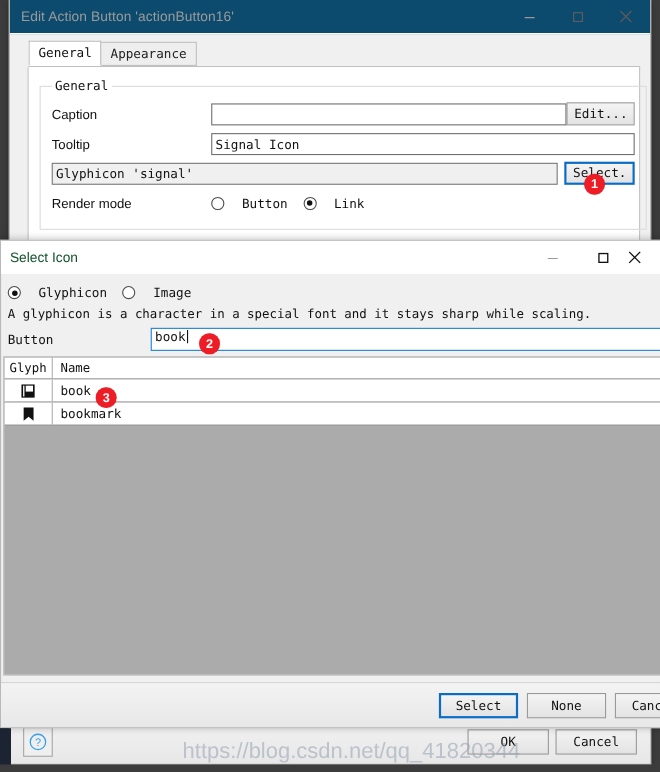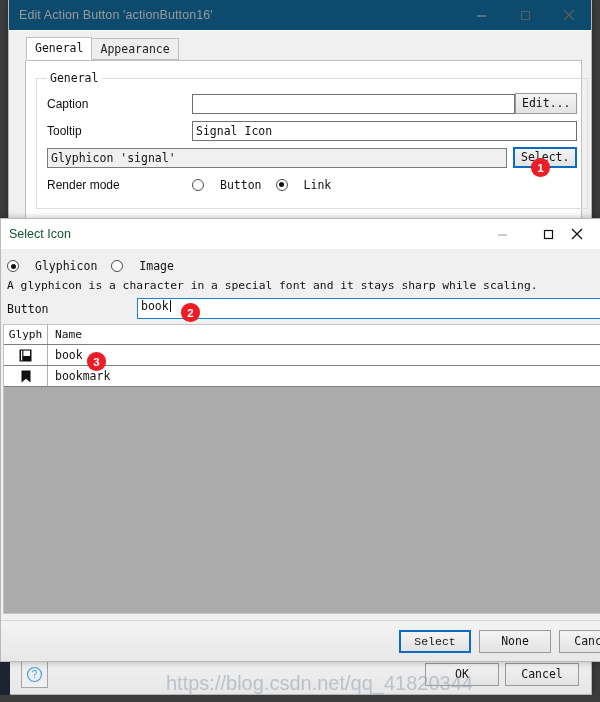--- a/index.html
+++ b/index.html
@@ -264,21 +264,21 @@
 
   #child-footer {
     position: absolute; left: 0; bottom: 0; width: 100%;
     height: 41px;
     background: linear-gradient(#f3f3f3, #e8e8e8);
     border-top: 1px solid #d6d6d6;
     display: flex; align-items: center; justify-content: flex-end;
     gap: 8px; padding-right: 6px;
   }
   #child-footer .btn { min-width: 72px; height: 23px; line-height: 21px; }
-  #child-footer .btn.focus { line-height: 19px; font-family: Liberation Mono, monospace; }
+  #child-footer .btn.focus { line-height: 19px; }
 
   
   #dark-strip {
     position: absolute;
     left: 0; top: 662px; width: 10px; height: 40px;
     background: #1c2333;
   }
   #bottom-shadow {
     position: absolute; left: 0; bottom: 0; width: 600px; height: 7px;
     background: #3c3c3c;

